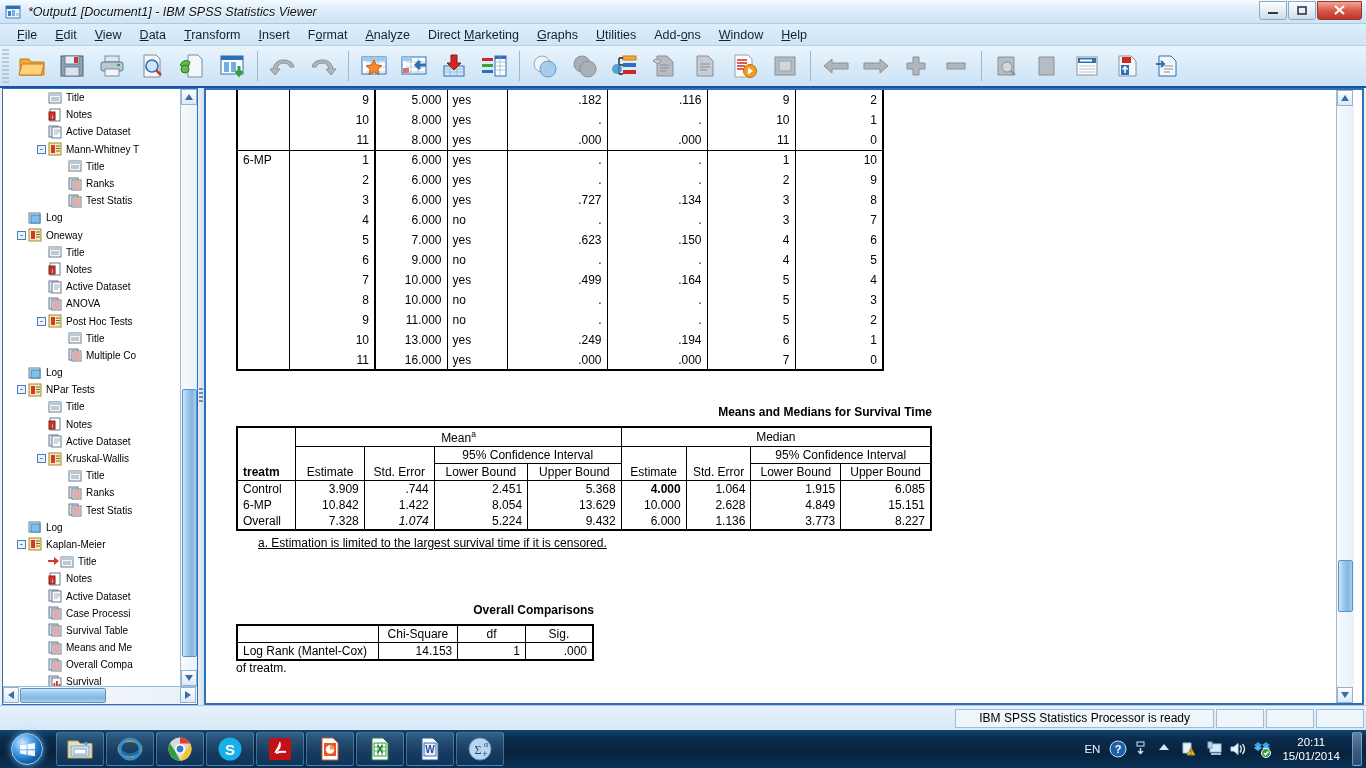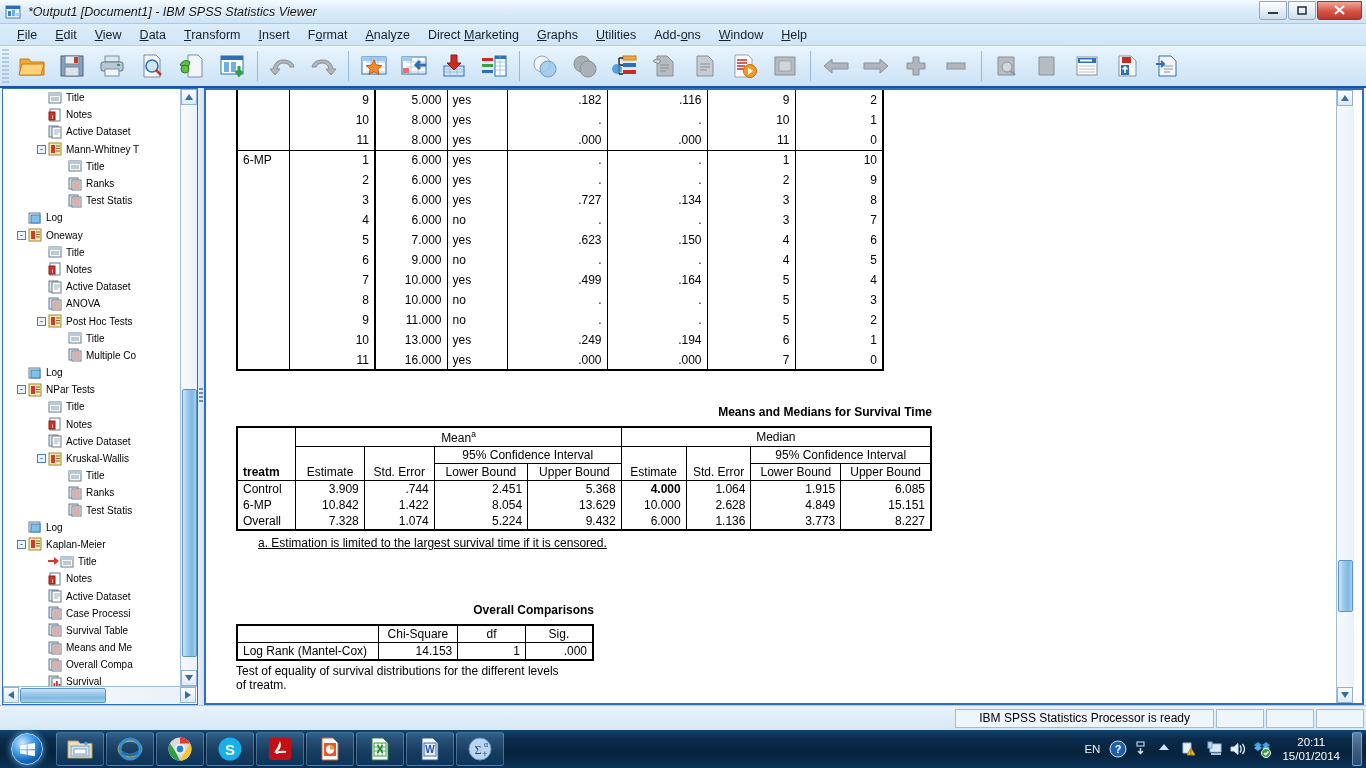--- a/index.html
+++ b/index.html
@@ -1070,21 +1070,21 @@
                   <td class="num" style="border-right: 1px solid rgb(0, 0, 0);">8.054</td>
                   <td class="num" style="border-right: 1px solid rgb(0, 0, 0);">13.629</td>
                   <td class="num" style="border-right: 1px solid rgb(0, 0, 0);">10.000</td>
                   <td class="num" style="border-right: 1px solid rgb(0, 0, 0);">2.628</td>
                   <td class="num" style="border-right: 1px solid rgb(0, 0, 0);">4.849</td>
                   <td class="num" style="">15.151</td>
                 </tr>
                 <tr>
                   <td class="lft" style="border-right: 1px solid rgb(0, 0, 0);">Overall</td>
                   <td class="num" style="border-right: 1px solid rgb(0, 0, 0);">7.328</td>
-                  <td class="num" style="border-right: 1px solid rgb(0, 0, 0);">1.074</td>
+                  <td class="num" style="border-right: 1px solid rgb(0, 0, 0); font-style: italic;">1.074</td>
                   <td class="num" style="border-right: 1px solid rgb(0, 0, 0);">5.224</td>
                   <td class="num" style="border-right: 1px solid rgb(0, 0, 0);">9.432</td>
                   <td class="num" style="border-right: 1px solid rgb(0, 0, 0);">6.000</td>
                   <td class="num" style="border-right: 1px solid rgb(0, 0, 0);">1.136</td>
                   <td class="num" style="border-right: 1px solid rgb(0, 0, 0);">3.773</td>
                   <td class="num" style="">8.227</td>
                 </tr>
               </tbody>
           </table>
 
@@ -1110,21 +1110,20 @@
             </tbody>
             <tbody>
                 <tr>
                   <td class="lft" style="border-right: 1px solid rgb(0, 0, 0);">Log Rank (Mantel-Cox)</td>
                   <td class="num" style="border-right: 1px solid rgb(0, 0, 0);">14.153</td>
                   <td class="num" style="border-right: 1px solid rgb(0, 0, 0);">1</td>
                   <td class="num" style="">.000</td>
                 </tr>
               </tbody>
           </table>
-          <div class="footnote" style="margin-top:3px;">Test of equality of survival distributions for the different levels</div>
           <div class="footnote">of treatm.</div>
         </div>
 
       </div>
 
       <div class="sb-v" style="left:1130px; top:0; width:17px; height:613px;">
         <div class="sb-track" style="left:0; top:16px; width:17px; height:581px;"></div>
         <div class="sb-arrow" style="left:0; top:0;">
           <svg width="8" height="6">
               <path d="M4,0 L8,6 L0,6 z" fill="#3b6e9e"></path>

